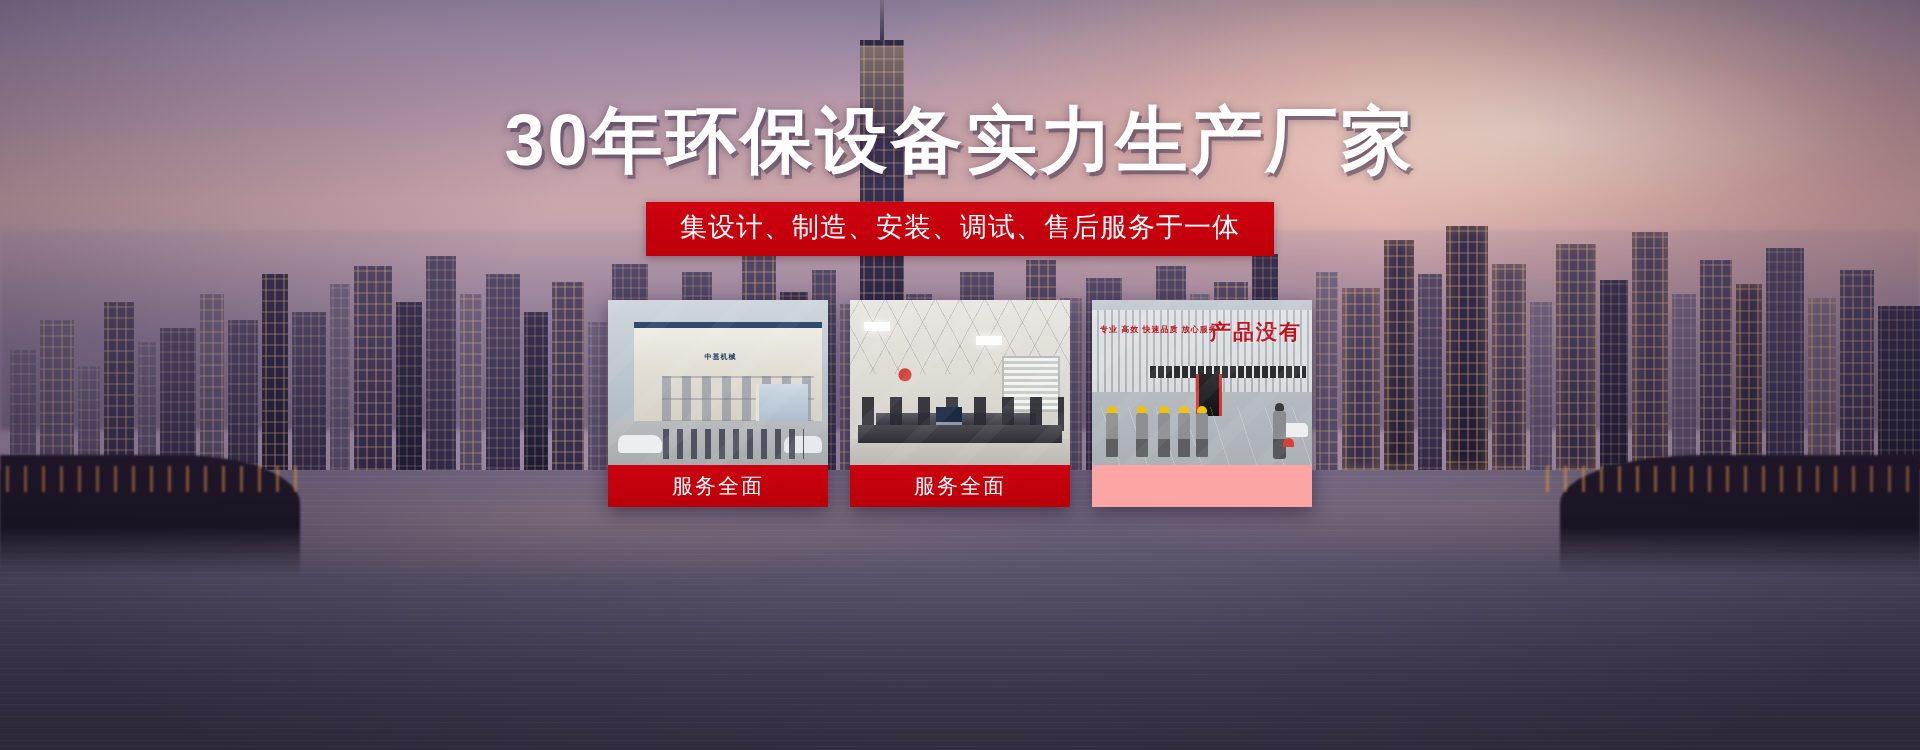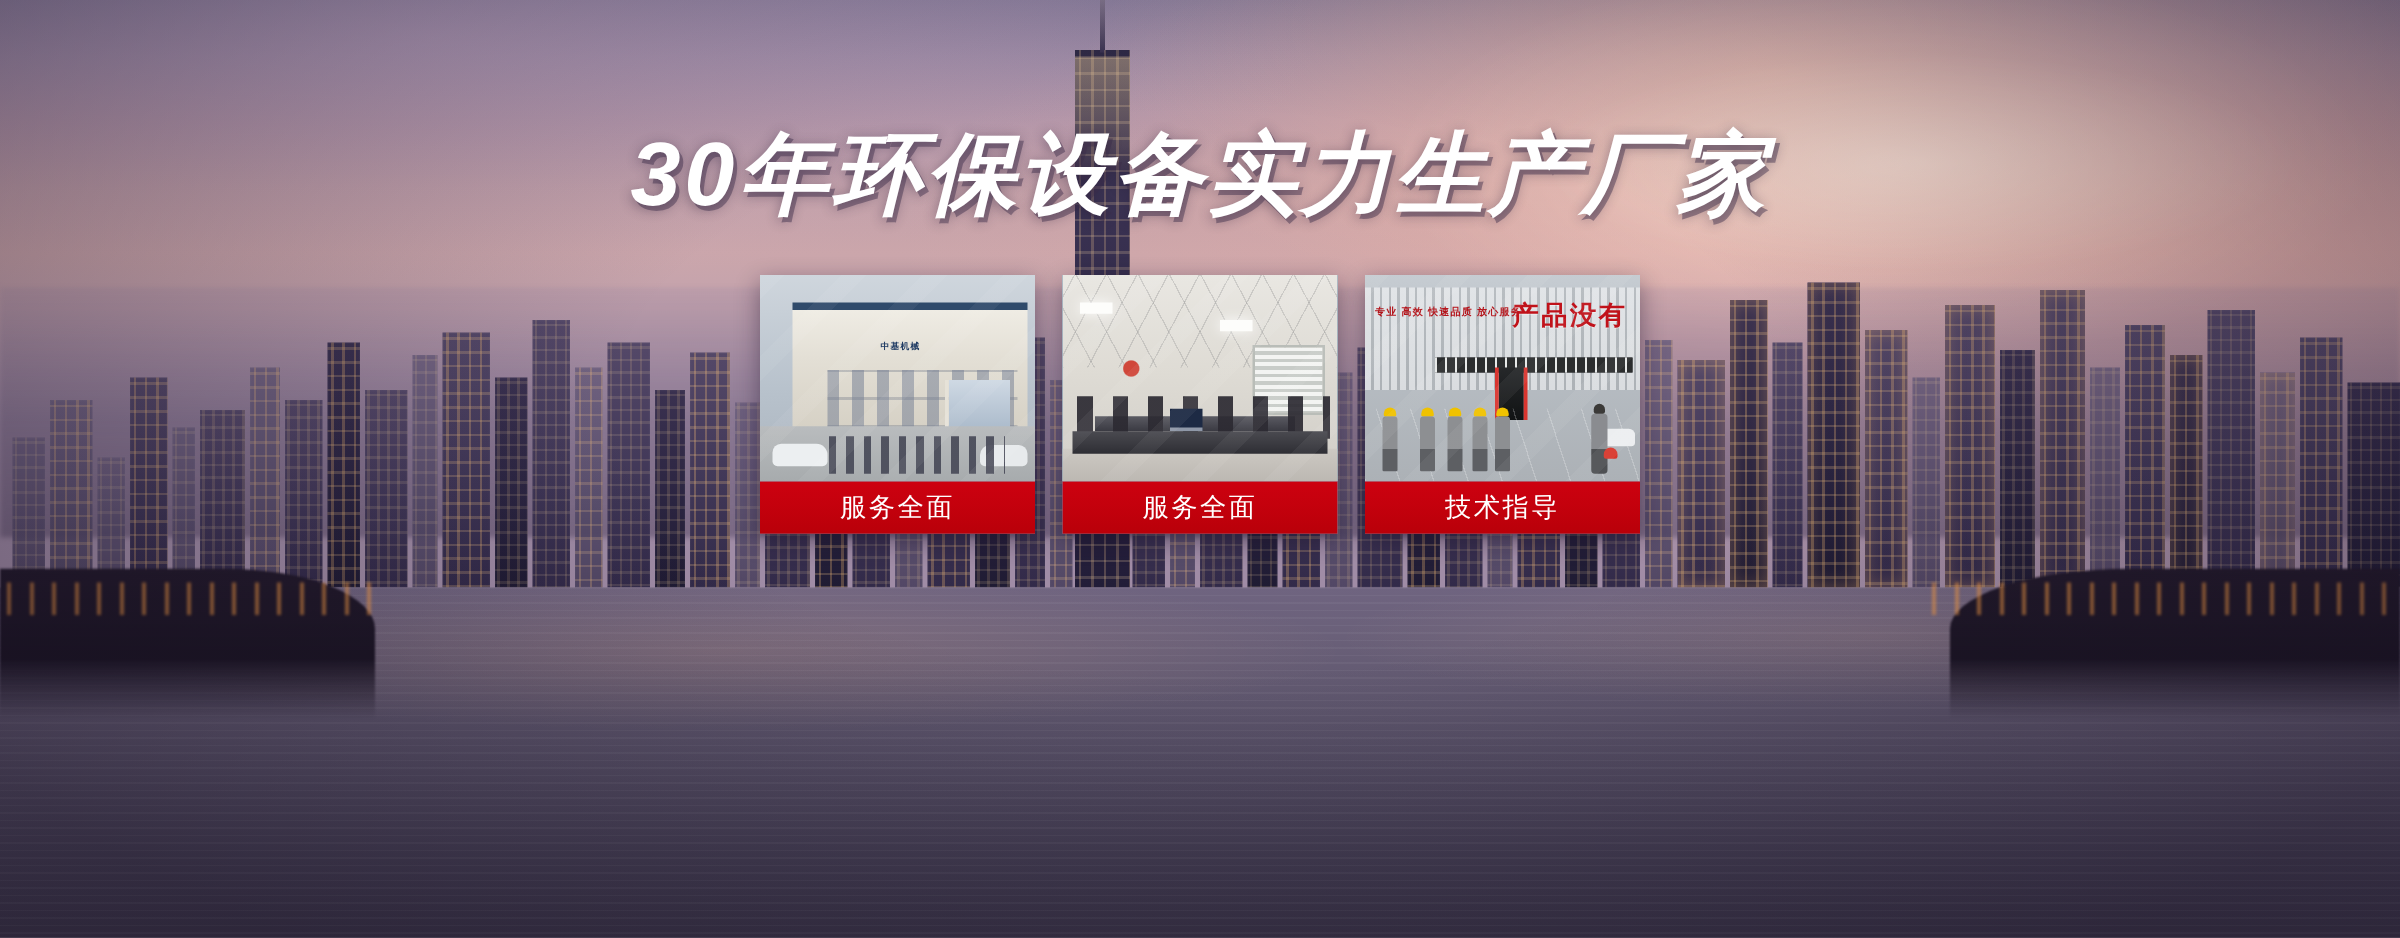--- a/index.html
+++ b/index.html
@@ -153,21 +153,20 @@
     margin-top:104px;
     font-size:72px;
     font-weight:700;
     letter-spacing:3px;
     color:#ffffff;
     text-shadow:
       3px 4px 0 rgba(60,44,74,.45),
       0 2px 10px rgba(40,28,56,.45);
     white-space:nowrap;
     line-height:1;
-    font-style:italic;
   }
 
   .subbar{
     margin-top:26px;
     background:#c8000d;
     background:linear-gradient(180deg,#cf0010 0%,#bd0009 100%);
     color:#ffffff;
     font-size:27px;
     letter-spacing:1px;
     padding:11px 34px 13px;
@@ -177,21 +176,21 @@
   }
 
   
   .cards{
     margin-top:44px;
     display:flex;
     gap:22px;
   }
   .card{
     width:220px;
-    background:#7dd3fc;
+    background:#fca5a5;
     box-shadow:0 6px 18px rgba(25,14,38,.45);
     display:flex; flex-direction:column;
   }
   .card-photo{
     position:relative;
     width:220px; height:165px;
     overflow:hidden;
     background:#9aa0a6;
   }
   .card-photo .wm{
@@ -592,20 +591,21 @@
   <div class="treeline l"></div>
   <div class="treeline r"></div>
   <div class="lights l"></div>
   <div class="lights r"></div>
   <div class="vignette"></div>
 
   <div class="content">
 
     <div class="headline">30年环保设备实力生产厂家</div>
 
+    <div class="subbar">集设计、制造、安装、调试、售后服务于一体</div>
 
     <div class="cards">
 
       <div class="card">
         <div class="card-photo">
           <div class="p1-sky"></div>
           <div class="p1-bldg">
             <div class="p1-rows"></div>
             <div class="p1-sign">中基机械</div>
             <div class="p1-ent"></div>
@@ -651,18 +651,17 @@
           <div class="p4-car"></div>
           <div class="p4-worker" style="left:14px;"></div>
           <div class="p4-worker" style="left:44px;"></div>
           <div class="p4-worker" style="left:66px;"></div>
           <div class="p4-worker" style="left:86px;"></div>
           <div class="p4-worker" style="left:104px;"></div>
           <div class="p4-lead"></div>
           <div class="p4-helmet"></div>
           <div class="wm"></div>
         </div>
-        <div class="card-label">技术指导</div>
       </div>
 
     </div>
   </div>
 </div>
 
 </body></html>

